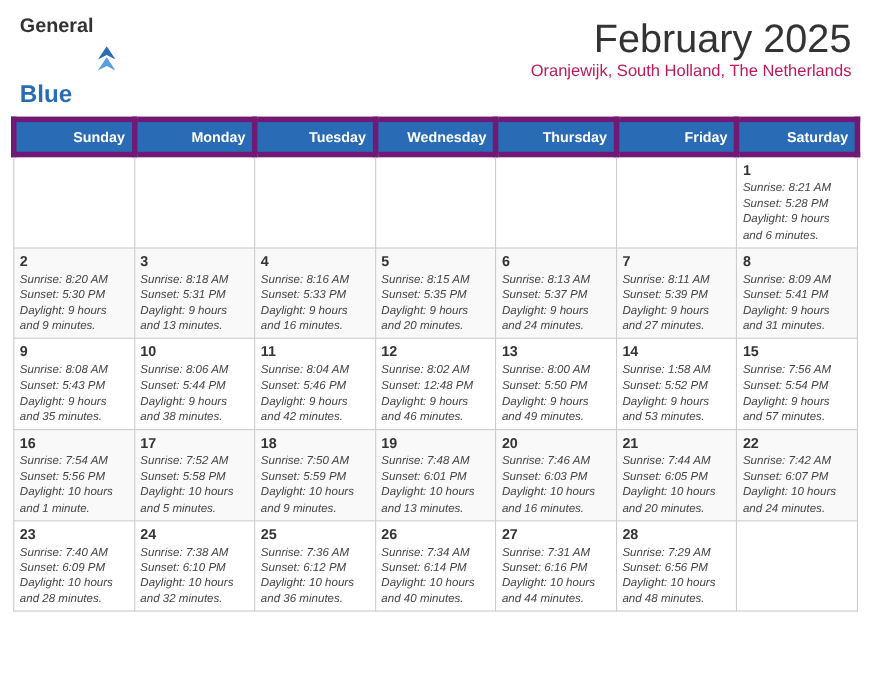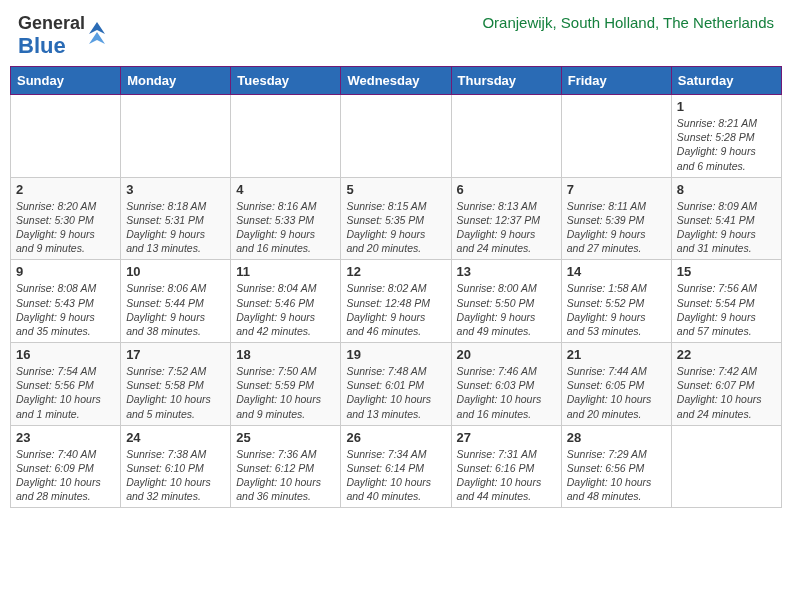--- a/index.html
+++ b/index.html
@@ -17,20 +17,21 @@
     }
     .logo {
       display: flex;
       align-items: center;
       gap: 0;
     }
     .logo-text {
       display: flex;
       flex-direction: column;
       line-height: 1.1;
+      gap: 40px;
     }
     .logo-general {
       font-size: 18px;
       font-weight: bold;
       color: #333;
     }
     .logo-blue {
       font-size: 22px;
       font-weight: bold;
       color: #2a6bb5;
@@ -43,37 +44,37 @@
     .title-block {
       text-align: right;
     }
     .month-year {
       font-size: 36px;
       font-weight: normal;
       color: #333;
     }
     .location {
       font-size: 15px;
-      color: #15803d;
+      color: #be185d;
     }
     .calendar {
       width: 100%;
       border-collapse: collapse;
       margin: 0 10px;
       width: calc(100% - 20px);
       margin-left: 10px;
     }
     .calendar thead tr th {
       background-color: #2a6bb5;
       color: #fff;
       font-size: 13px;
       font-weight: bold;
       padding: 6px 6px;
-      border: 1px solid #701a75;
-      text-align: left;
+      border: 5px solid #701a75;
+      text-align: right;
     }
     .calendar tbody tr td {
       border: 1px solid #ccc;
       vertical-align: top;
       padding: 4px 5px;
       font-size: 11px;
       color: #333;
       width: 14.28%;
       height: 80px;
     }
@@ -108,20 +109,21 @@
     <div class="logo-text">
       <span class="logo-general">General</span>
       <span class="logo-blue">Blue</span>
     </div>
     <svg class="logo-icon" viewBox="0 0 20 32" xmlns="http://www.w3.org/2000/svg">
       <polygon points="10,2 18,14 10,10 2,14" fill="#2a6bb5"></polygon>
       <polygon points="10,12 18,24 10,20 2,24" fill="#5a9ee0"></polygon>
     </svg>
   </div>
   <div class="title-block">
+    <div class="month-year">February 2025</div>
     <div class="location">Oranjewijk, South Holland, The Netherlands</div>
   </div>
 </div>
 
 <table class="calendar">
   <thead>
     <tr>
     <th>Sunday</th>
         <th>Monday</th>
         <th>Tuesday</th>
@@ -167,21 +169,21 @@
         </td>
         <td>
           <span class="day-num">5</span>
           <div class="cell-text">Sunrise: 8:15 AM
 Sunset: 5:35 PM
 Daylight: 9 hours and 20 minutes.</div>
         </td>
         <td>
           <span class="day-num">6</span>
           <div class="cell-text">Sunrise: 8:13 AM
-Sunset: 12:37 PM
+Sunset: 5:37 PM
 Daylight: 9 hours and 24 minutes.</div>
         </td>
         <td>
           <span class="day-num">7</span>
           <div class="cell-text">Sunrise: 8:11 AM
 Sunset: 5:39 PM
 Daylight: 9 hours and 27 minutes.</div>
         </td>
         <td>
           <span class="day-num">8</span>

